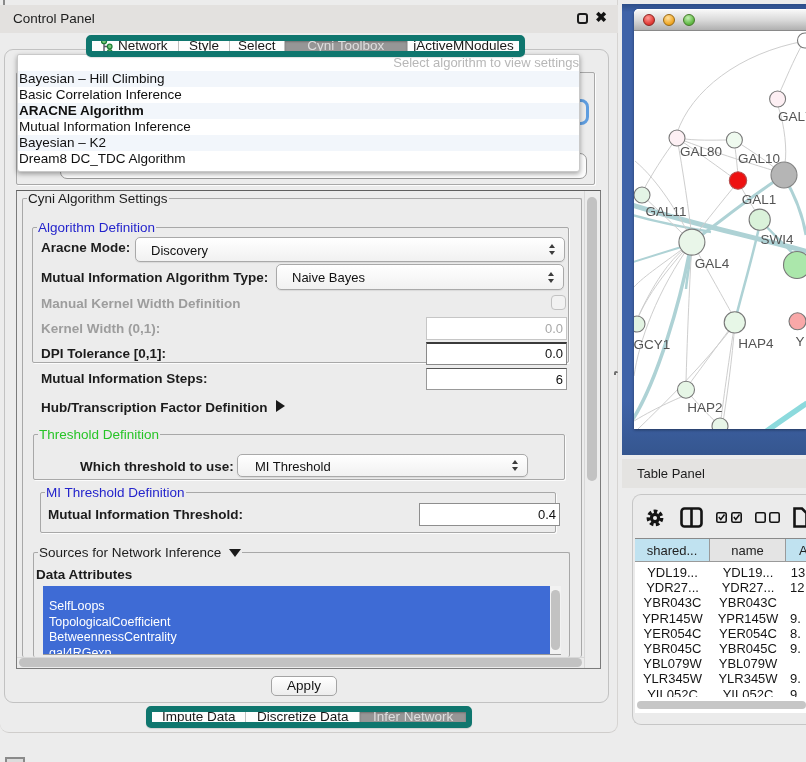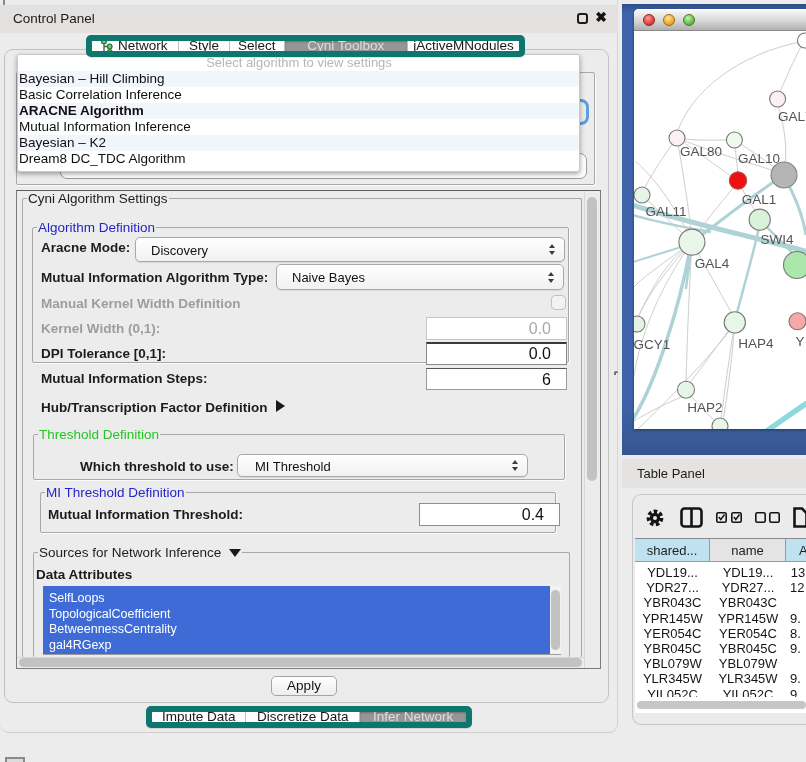--- a/index.html
+++ b/index.html
@@ -36,35 +36,35 @@
 .htrack{position:absolute;background:#ececec;border-top:1px solid #d8d8d8}
 
 
 .lbl{position:absolute;font-size:13.5px;font-weight:bold;color:#1c1c1c;white-space:nowrap}
 .dis{color:#9d9d9d}
 .combo{position:absolute;background:linear-gradient(#ffffff,#f1f1f1);border:1px solid #a9a9a9;border-radius:5px;font-size:13px;color:#111;box-shadow:0 1px 1px rgba(0,0,0,0.08)}
 .combo span{position:absolute;left:15px;top:50%;transform:translateY(-50%);white-space:nowrap}
 .spin{position:absolute;right:8px;top:50%;margin-top:-6.5px;width:7px;height:13px}
 .spin:before{content:"";position:absolute;left:0;top:1px;border-left:3.5px solid transparent;border-right:3.5px solid transparent;border-bottom:4.5px solid #3c3c3c}
 .spin:after{content:"";position:absolute;left:0;bottom:1px;border-left:3.5px solid transparent;border-right:3.5px solid transparent;border-top:4.5px solid #3c3c3c}
-.fld{position:absolute;background:#fff;font-size:16px;text-align:right;line-height:21px;padding-right:15px;color:#111}
+.fld{position:absolute;background:#fff;font-size:13px;text-align:right;line-height:21px;padding-right:3px;color:#111}
 
 
 #dlist{position:absolute;left:43px;top:586px;width:507px;height:68px;background:#3e6bd5;overflow:hidden}
 #dlist div{color:#fff;font-size:12.5px;line-height:15.6px;padding-left:6px;white-space:nowrap}
 
 
 #apply{position:absolute;left:271px;top:676px;width:66px;height:20px;background:linear-gradient(#ffffff,#ededed);border:1px solid #a4a4a4;border-radius:5px;font-size:13.5px;color:#141414;text-align:center;line-height:18px}
 
 #btabs{left:146px;top:706px;height:22px;width:326px}
 
 
 #ddrop{position:absolute;left:17px;top:54px;width:563px;height:118px;background:#fff;border:1px solid #c9c9c9;border-radius:2px 2px 3px 3px;box-shadow:0 2px 5px rgba(0,0,0,0.35);z-index:20;font-size:13px}
 #ddrop .it{height:16.1px;line-height:16px;padding-left:1px;color:#101010;white-space:nowrap;font-size:13.5px}
-#ddrop .hint{color:#b7b7b7;text-align:center}
+#ddrop .hint{color:#b7b7b7;text-align:right}
 
 
 #netbg{position:absolute;left:622px;top:4px;width:184px;height:451px;background:linear-gradient(#2c4d88,#3f63a8 8px,#3f63a8 88%,#35568f)}
 #macwin{position:absolute;left:634px;top:9px;width:172px;height:420px;background:#fff;border-radius:5px 0 0 0;box-shadow:0 1px 3px rgba(0,0,0,0.4)}
 #mactb{position:absolute;left:0;top:0;width:172px;height:22px;background:linear-gradient(#fafafa,#d8d8d8 55%,#b0b0b0);border-bottom:1px solid #8a8a8a;border-radius:5px 0 0 0;box-shadow:inset 0 1px 0 #fff}
 .tl{position:absolute;top:5px;width:12px;height:12px;border-radius:50%}
 #netcanvas{position:absolute;left:0;top:23px;width:172px;height:397px;background:#fff;overflow:hidden}
 
 #tpbar{position:absolute;left:622px;top:459px;width:184px;height:29px;background:#e4e3e1;color:#1d1d1d;font-size:13px;line-height:29px;padding-left:15px}
 #tpanel{position:absolute;left:632px;top:494px;width:178px;height:231px;background:#ebebeb;border:1px solid #c6c6c6;border-radius:9px 0 0 9px;border-right:none}
@@ -143,21 +143,21 @@
     </div>
     <div class="lbl" style="left:48px;top:507px">Mutual Information Threshold:</div>
     <div class="fld" style="left:419px;top:503px;width:141px;height:23px;border:1px solid #8e8e8e">0.4</div>
 
     <div class="grp" style="left:33px;top:552px;width:537px;height:105px;border-bottom:none;box-shadow:none">
       <span class="lg">Sources for Network Inference <i style="display:inline-block;border-left:6px solid transparent;border-right:6px solid transparent;border-top:8px solid #1a1a1a;margin-left:4px"></i></span>
     </div>
     <div class="lbl" style="left:36px;top:567px">Data Attributes</div>
     <div style="position:absolute;left:43px;top:654px;width:518px;height:1px;background:#9a9a9a"></div>
     <div id="dlist">
-      <div style="margin-top:5px">SelfLoops</div>
+      <div style="margin-top:13px">SelfLoops</div>
       <div>TopologicalCoefficient</div>
       <div>BetweennessCentrality</div>
       <div>gal4RGexp</div>
     </div>
     <div style="position:absolute;left:550px;top:586px;width:11px;height:68px;background:#f2f2f2"></div>
     <div class="thumb" style="left:551px;top:590px;width:9px;height:60px"></div>
 
     <div id="apply">Apply</div>
 
     <div class="seg" id="btabs">

